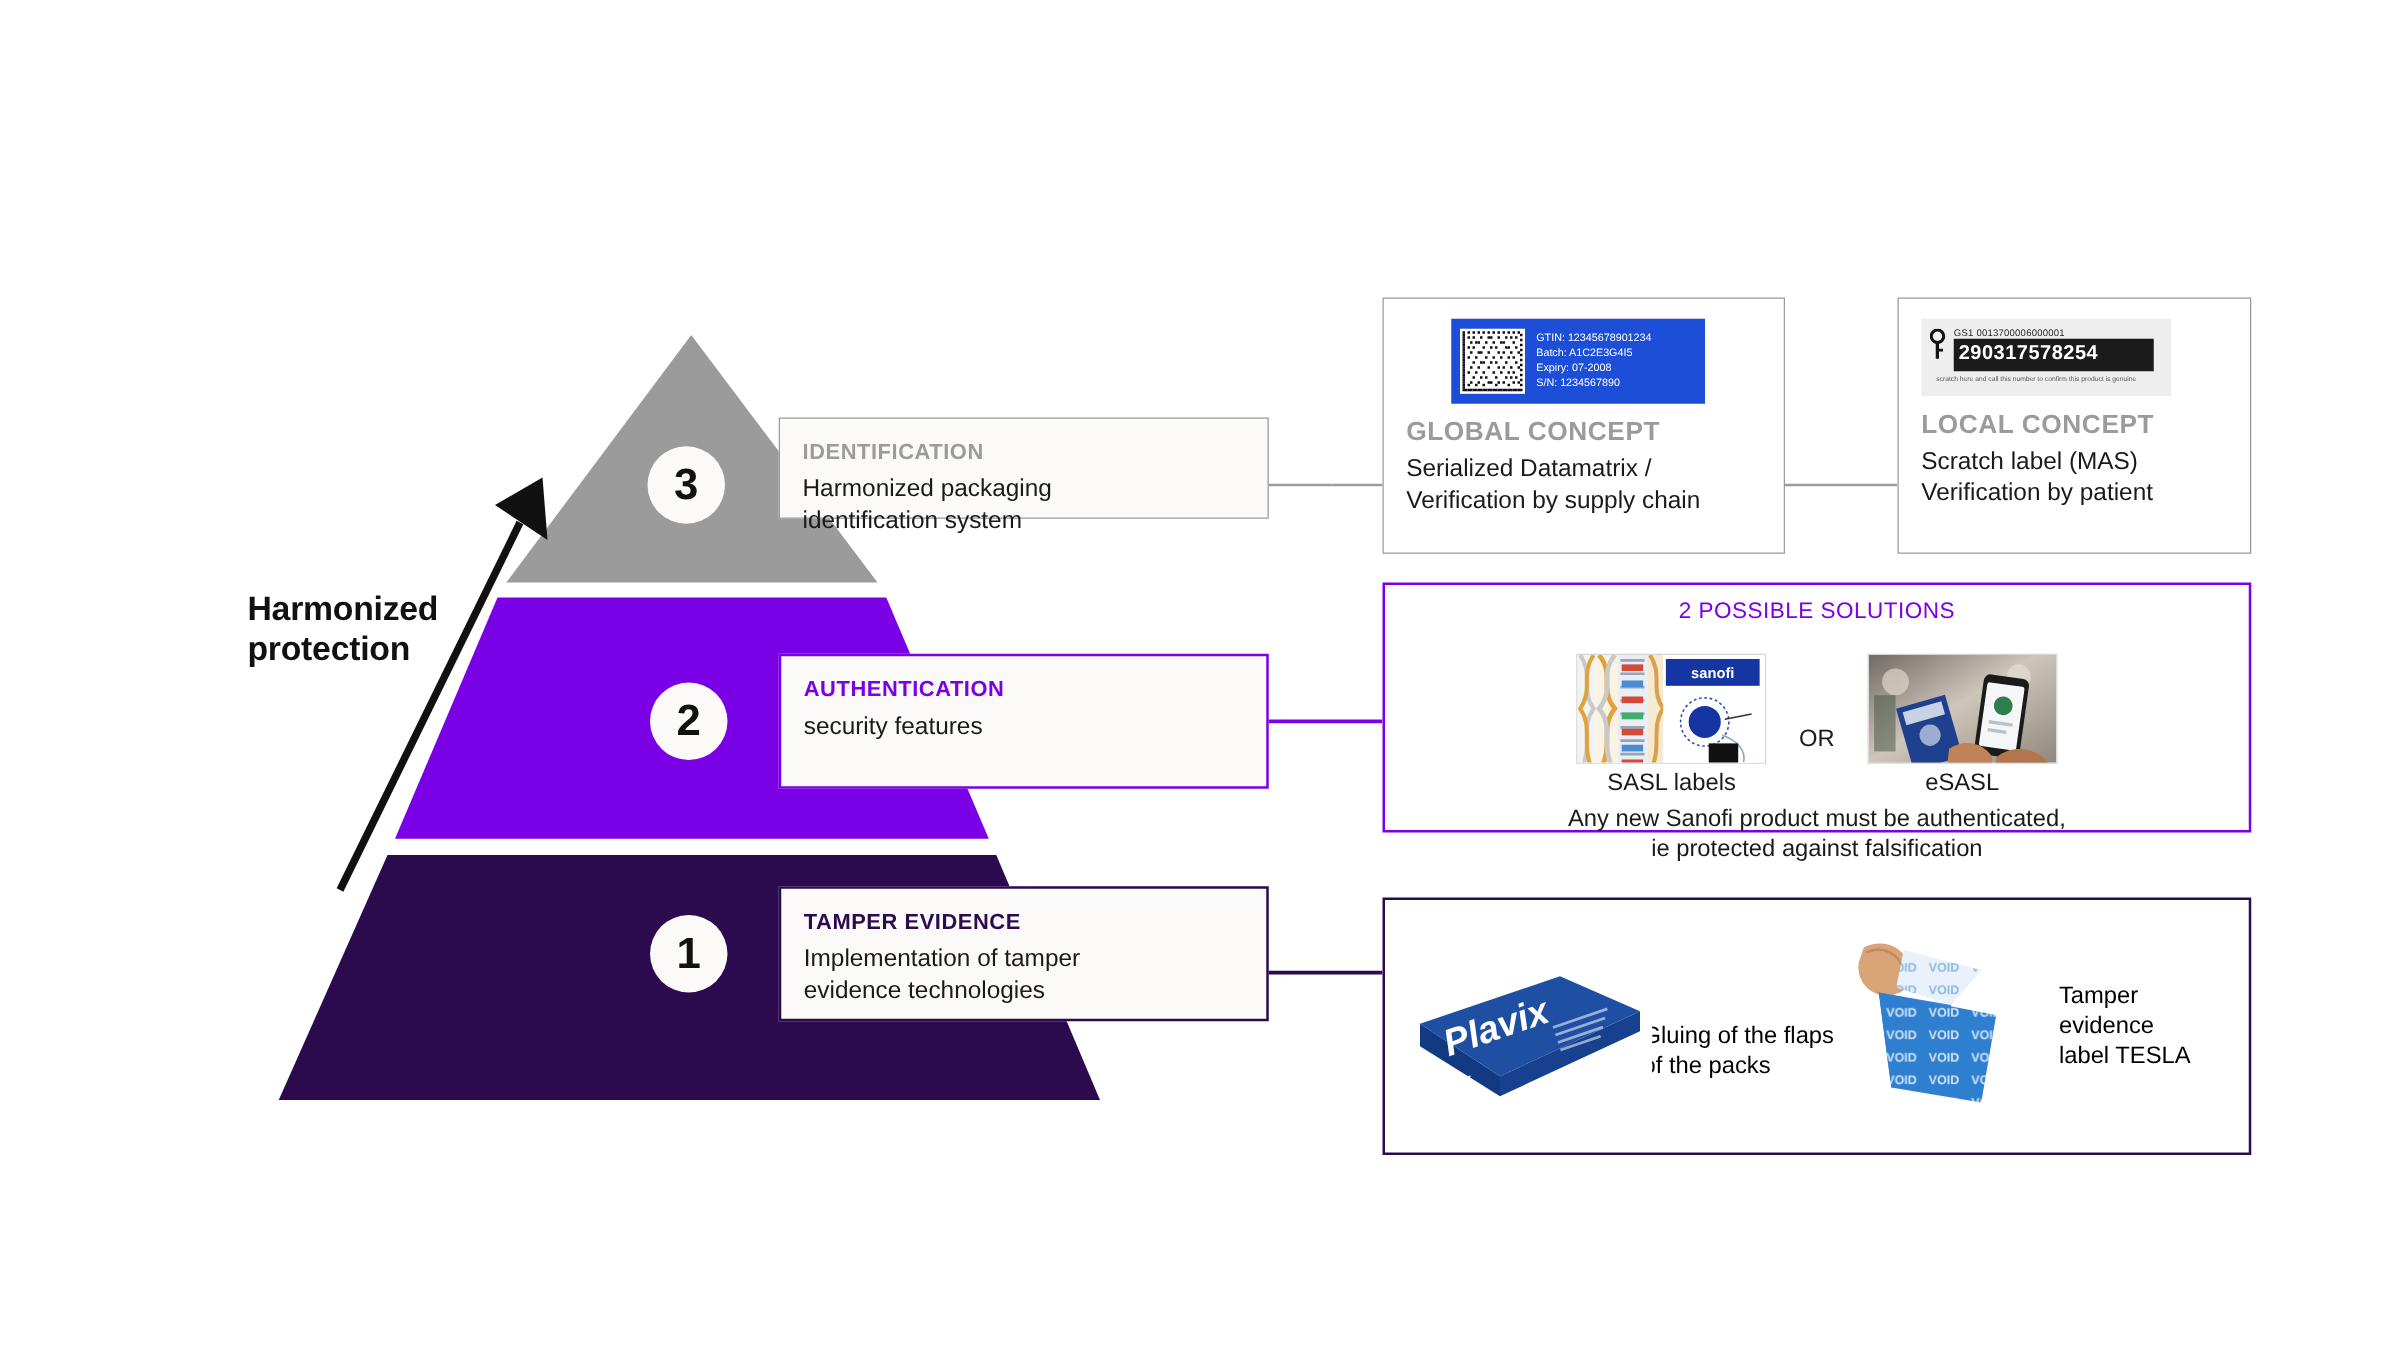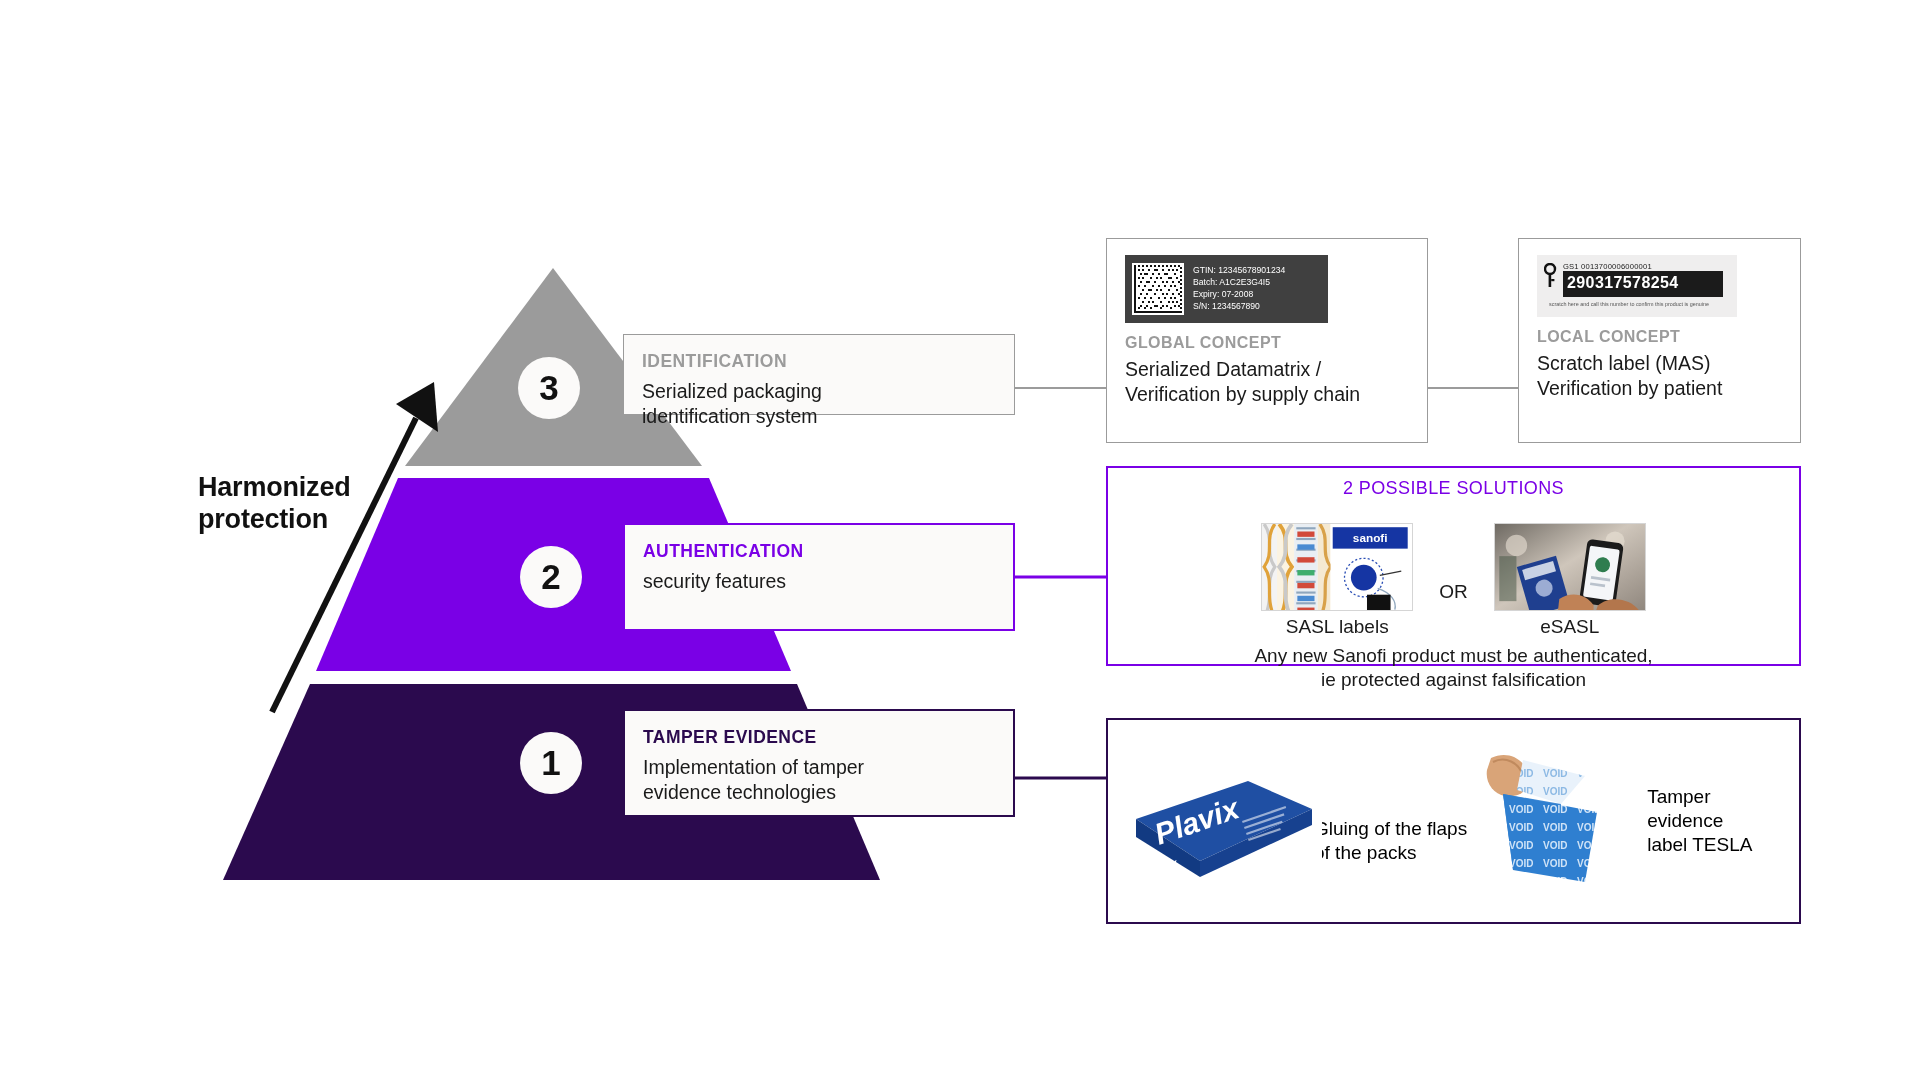--- a/index.html
+++ b/index.html
@@ -102,21 +102,21 @@
   #box-1 .eyebrow { color: #2b0a4e; }
 
   
   .panel {
     position: absolute;
     background: #ffffff;
     box-sizing: border-box;
     z-index: 4;
   }
   .panel .cap-eyebrow {
-    font-size: 16px;
+    font-size: 21px;
     font-weight: bold;
     letter-spacing: 0.45px;
     color: #9b9b9b;
     margin-bottom: 5px;
   }
   .panel .cap-desc {
     font-size: 19.5px;
     line-height: 1.26;
     color: #1a1a1a;
   }
@@ -131,26 +131,27 @@
     left: 1518px; top: 238px;
     width: 283px; height: 205px;
     border: 1.5px solid #9b9b9b;
     padding: 16px 18px;
   }
 
   
   .dm-label {
     width: 203px;
     height: 68px;
-    background: #404040;
+    background: #1d4ed8;
     display: flex;
     align-items: center;
     padding: 5px 7px;
     box-sizing: border-box;
     margin-bottom: 11px;
+    margin-left: 36px;
   }
   .dm-code {
     width: 52px; height: 52px;
     background: #ffffff;
     margin-right: 9px;
     flex: none;
     position: relative;
     overflow: hidden;
   }
   .dm-code svg { display: block; }
@@ -327,21 +328,21 @@
     <div>protection</div>
   </div>
 
   <div class="num-circle" id="num-3">3</div>
   <div class="num-circle" id="num-2">2</div>
   <div class="num-circle" id="num-1">1</div>
 
   <div class="level-box" id="box-3">
     <div class="eyebrow">IDENTIFICATION</div>
     <div class="desc">
-      <div>Serialized packaging</div>
+      <div>Harmonized packaging</div>
       <div>identification system</div>
     </div>
   </div>
 
   <div class="level-box" id="box-2">
     <div class="eyebrow">AUTHENTICATION</div>
     <div class="desc">
       <div>security features</div>
     </div>
   </div>

